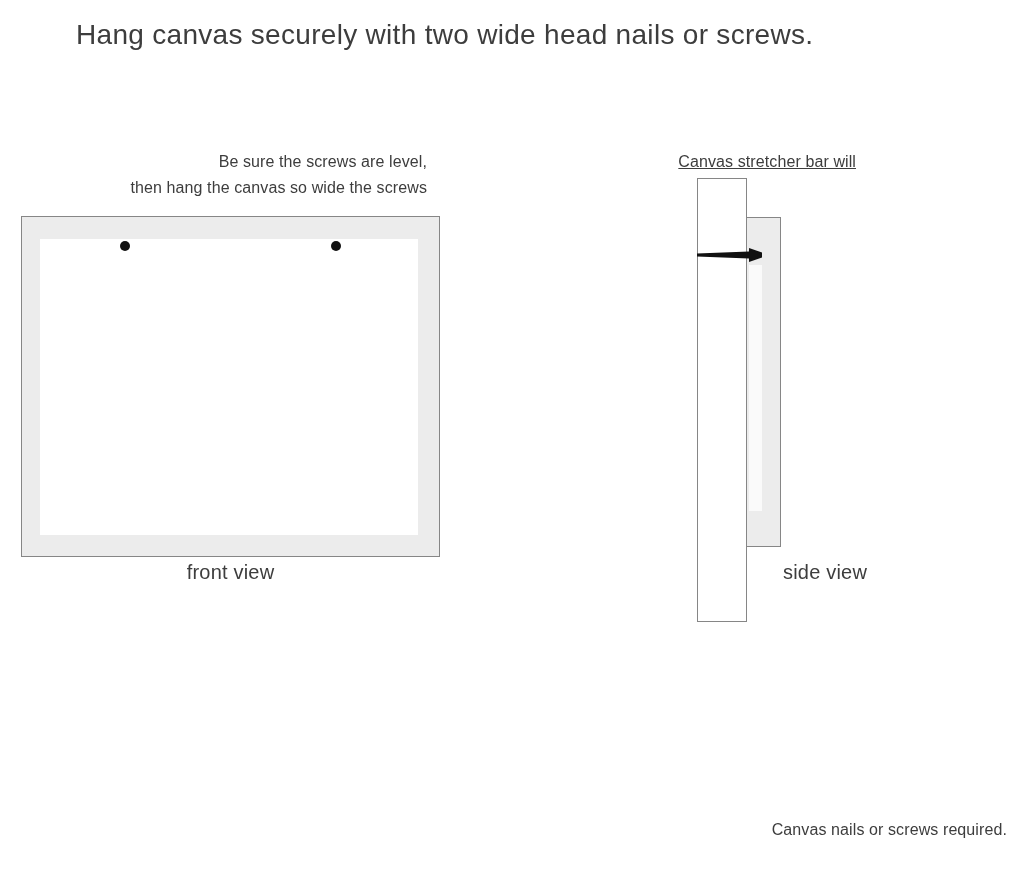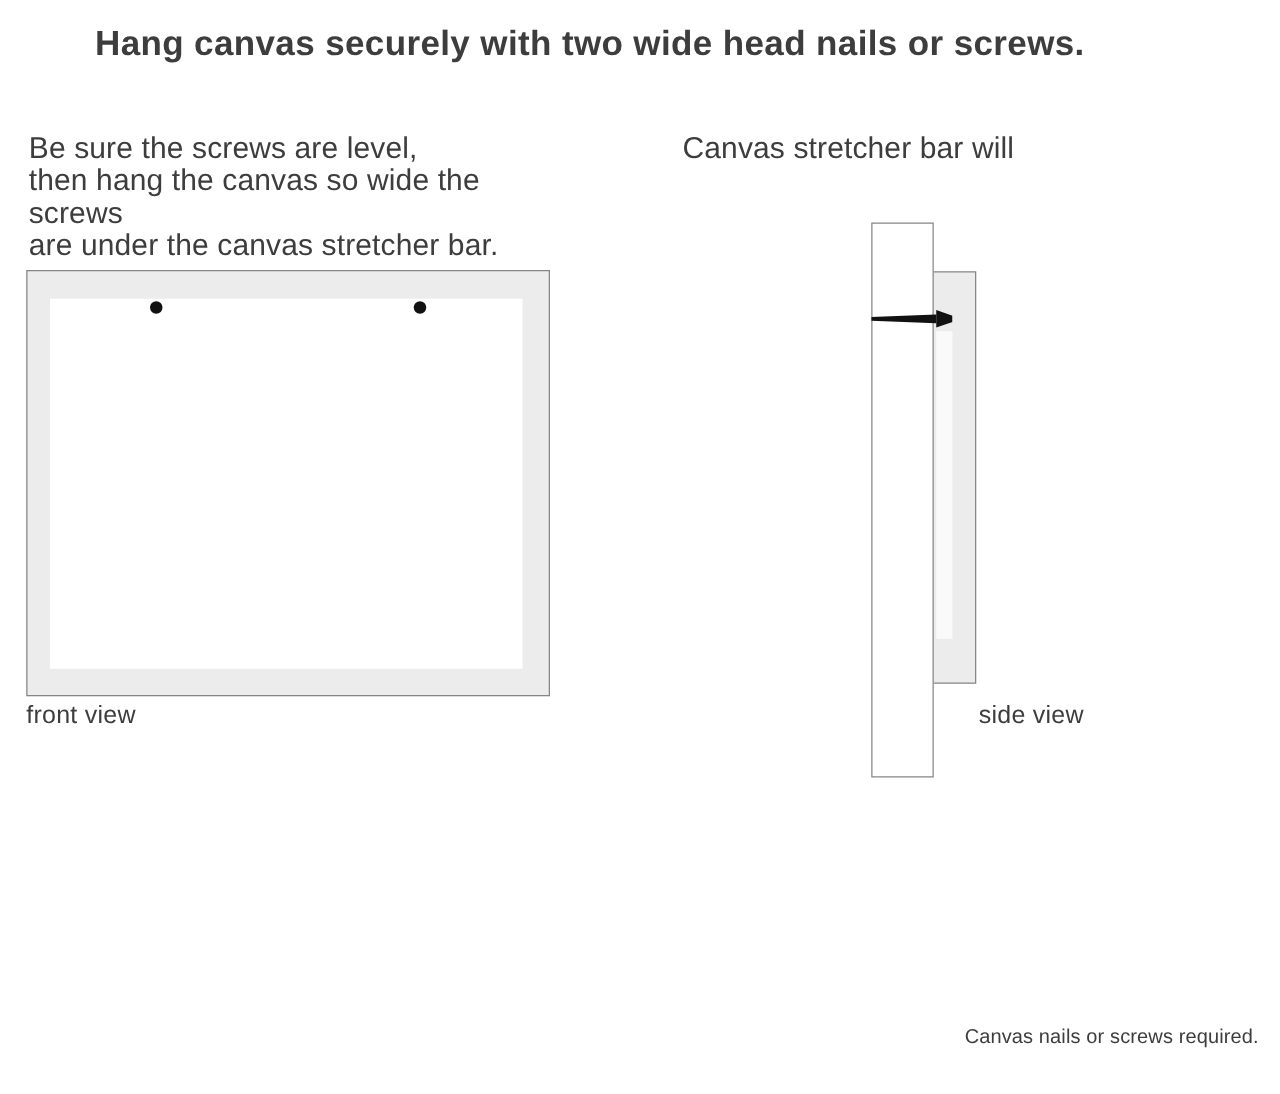--- a/index.html
+++ b/index.html
@@ -16,31 +16,31 @@
     width: 1024px; height: 875px;
     background: var(--background);
     font-family: "Liberation Sans", "DejaVu Sans", sans-serif;
     color: var(--text);
     overflow: hidden;
   }
   .page { position: relative; width: 1024px; height: 875px; }
 
   .title {
     position: absolute; left: 76px; top: 18px;
-    font-size: 28px; font-weight: 700; letter-spacing: 0.3px;
+    font-size: 28px; font-weight: 400; letter-spacing: 0.3px;
     line-height: 1.2; white-space: nowrap; color: var(--text);
   }
 
   .instr {
     position: absolute;
-    font-size: 24px; line-height: 26px; letter-spacing: 0.1px;
-    text-align: left; color: var(--text);
+    font-size: 16px; line-height: 26px; letter-spacing: 0.1px;
+    text-align: right; color: var(--text); margin-top: 43px;
   }
   .instr-left  { left: 23px;  top: 106px; width: 404px; }
-  .instr-right { left: 546px; top: 106px; width: 310px; }
+  .instr-right { left: 546px; top: 106px; width: 310px; text-decoration: underline; }
 
   
   .front-outer {
     position: absolute; left: 21px; top: 216px;
     width: 419px; height: 341px;
     background: var(--frame-fill);
     border: 1px solid var(--frame-border);
   }
   .front-inner {
     position: absolute; left: 18px; top: 22px;
@@ -51,21 +51,21 @@
     position: absolute; width: 10px; height: 10px;
     border-radius: 50%; background: var(--hardware);
   }
   .screw-left  { left: 98px;  top: 24px; }
   .screw-right { left: 309px; top: 24px; }
 
   .view-label {
     position: absolute; font-size: 20px; letter-spacing: 0.2px;
     color: var(--text); line-height: 24px;
   }
-  .front-label { left: 21px; top: 560px; width: 419px; text-align: left; }
+  .front-label { left: 21px; top: 560px; width: 419px; text-align: center; }
   .side-label  { left: 783px; top: 560px; }
 
   
   .side-canvas {
     position: absolute; left: 746px; top: 217px;
     width: 35px; height: 330px;
     background: var(--frame-fill);
     border: 1px solid var(--frame-border);
   }
   .side-canvas-inner {
@@ -93,21 +93,20 @@
 </head>
 <body>
 
 <div class="page">
 
   <h1 class="title">Hang canvas securely with two wide head nails or screws.</h1>
 
   <div class="instr instr-left">
     <div>Be sure the screws are level,</div>
     <div>then hang the canvas so wide the screws</div>
-    <div>are under the canvas stretcher bar.</div>
   </div>
 
   <div class="instr instr-right">
     <div>Canvas stretcher bar will</div>
   </div>
 
   <div class="front-outer">
     <div class="front-inner"></div>
     <span class="screw screw-left"></span>
     <span class="screw screw-right"></span>

